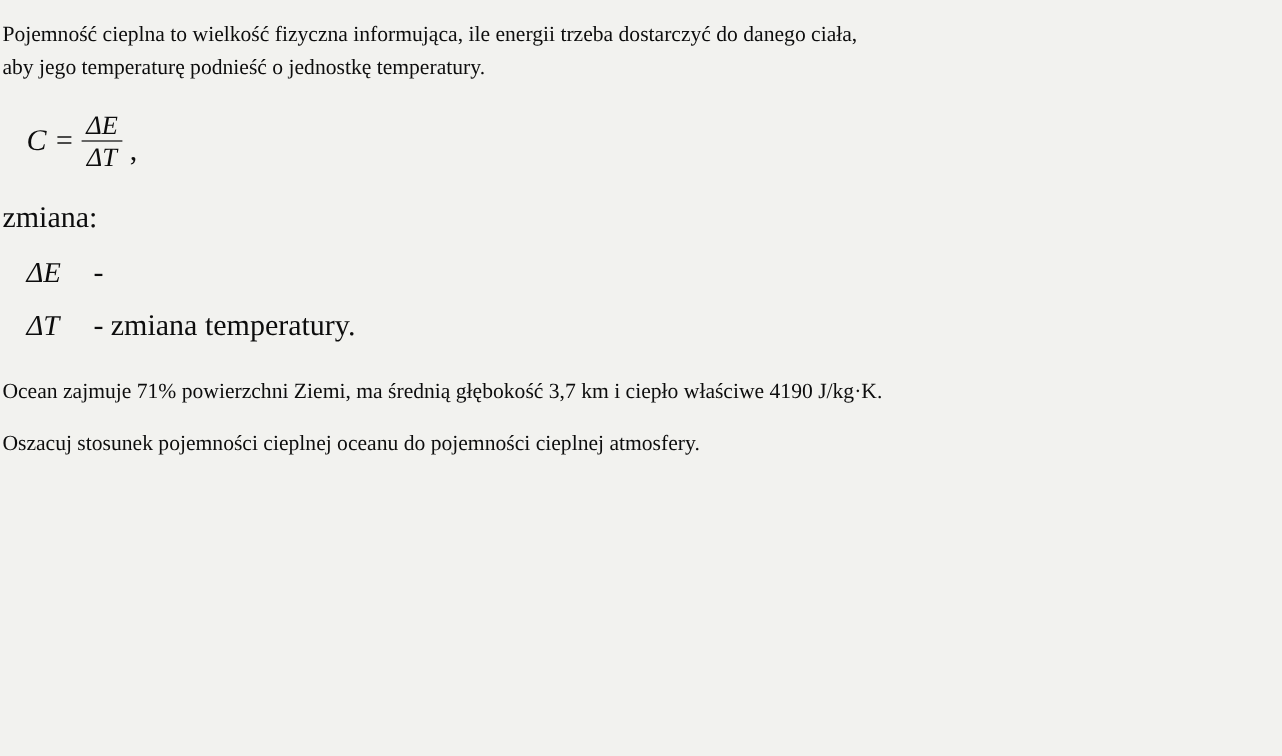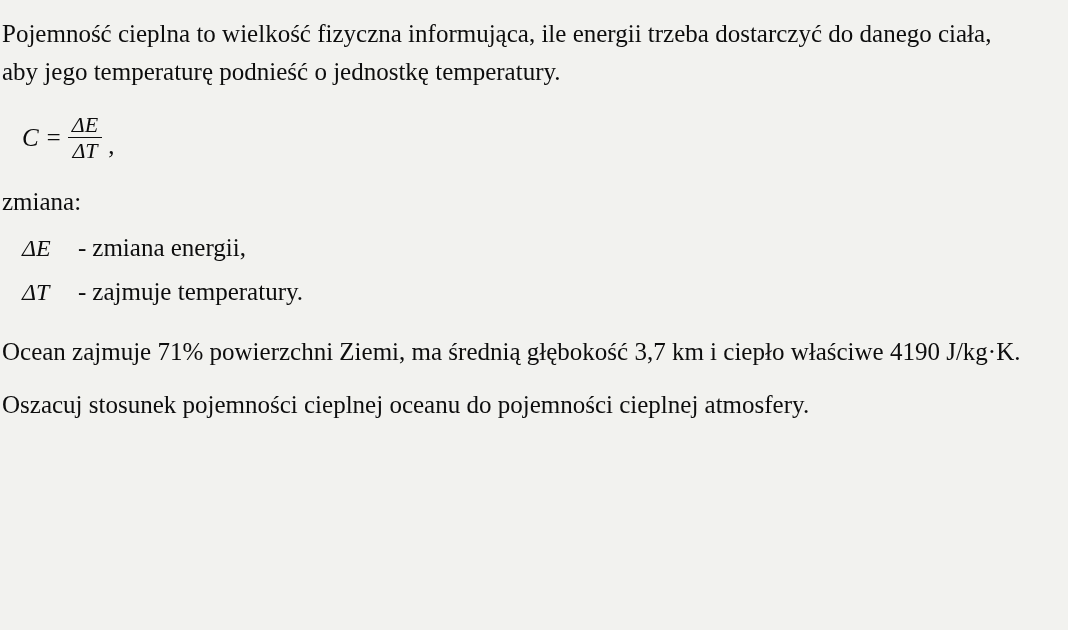--- a/index.html
+++ b/index.html
@@ -23,21 +23,21 @@
   }
   .title {
     font-family: "DejaVu Sans", sans-serif;
     font-weight: bold;
     font-size: 25px;
     line-height: 1.1;
     margin: 6px 0 0 2px;
     letter-spacing: -0.2px;
   }
   .para {
-    font-size: 25px;
+    font-size: 18px;
     line-height: 1.42;
     margin: 16px 0 0 2px;
     white-space: nowrap;
   }
   .para.tight {
     margin-top: 2px;
   }
   .formula-block {
     margin: 24px 0 0 22px;
     font-style: italic;
@@ -124,26 +124,25 @@
       <span class="comma">,</span>
     </span>
   </div>
 
   <p class="gdzie">zmiana:</p>
 
   <div class="deflist">
     <div class="defrow">
       <span class="sym">ΔE</span>
       <span class="dsh">-</span>
-      <span>zmiana energii,</span>
     </div>
     <div class="defrow">
       <span class="sym">ΔT</span>
       <span class="dsh">-</span>
-      <span>zajmuje temperatury.</span>
+      <span>zmiana temperatury.</span>
     </div>
   </div>
 
   <div class="body-text">
     <p class="para">Ocean zajmuje 71% powierzchni Ziemi, ma średnią głębokość 3,7 km i ciepło właściwe 4190 J/kg·K.</p>
     <p class="para">Oszacuj stosunek pojemności cieplnej oceanu do pojemności cieplnej atmosfery.</p>
   </div>
 
 </div>
 

